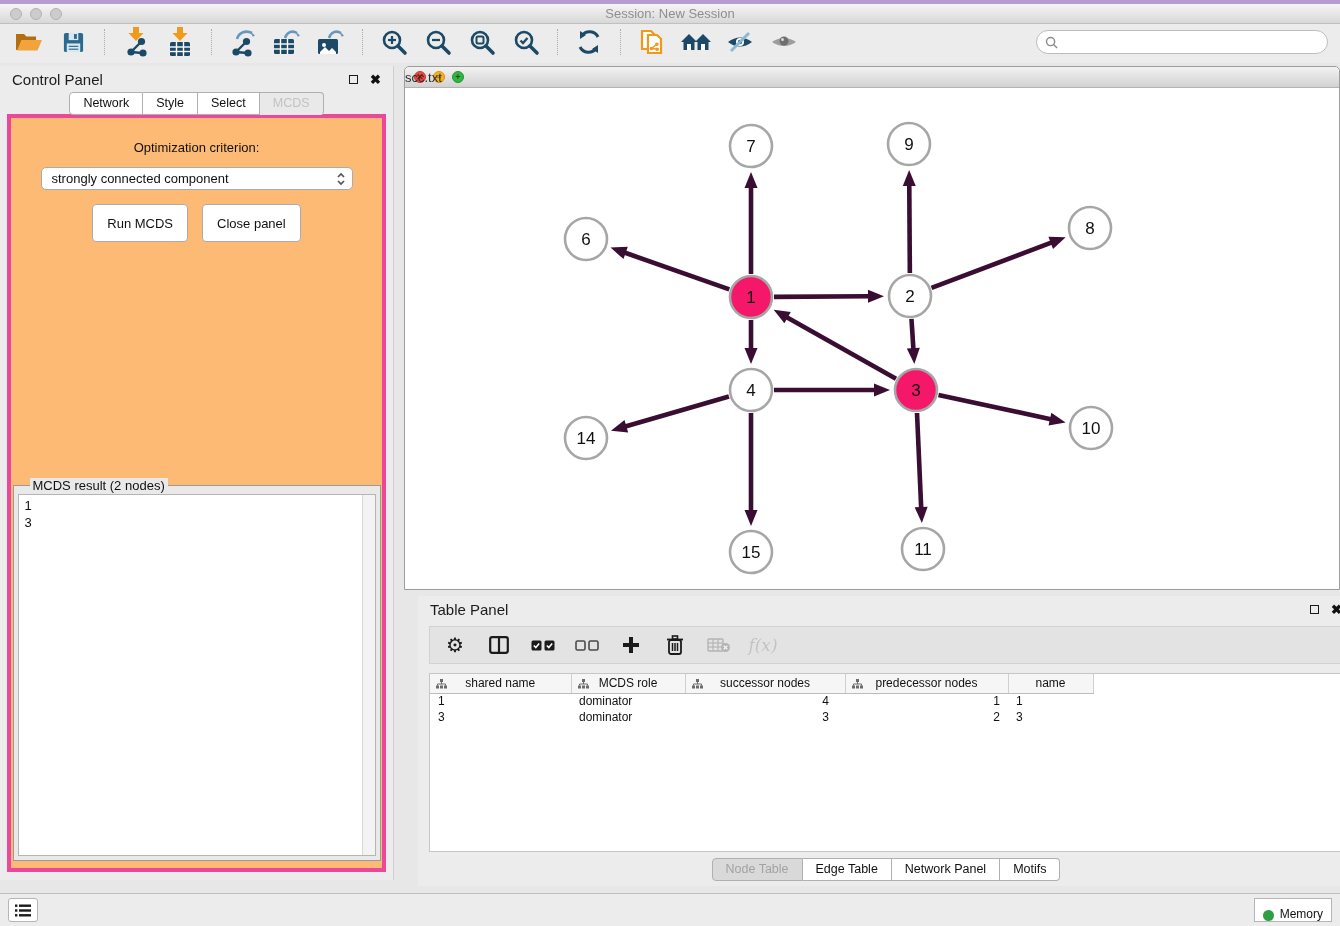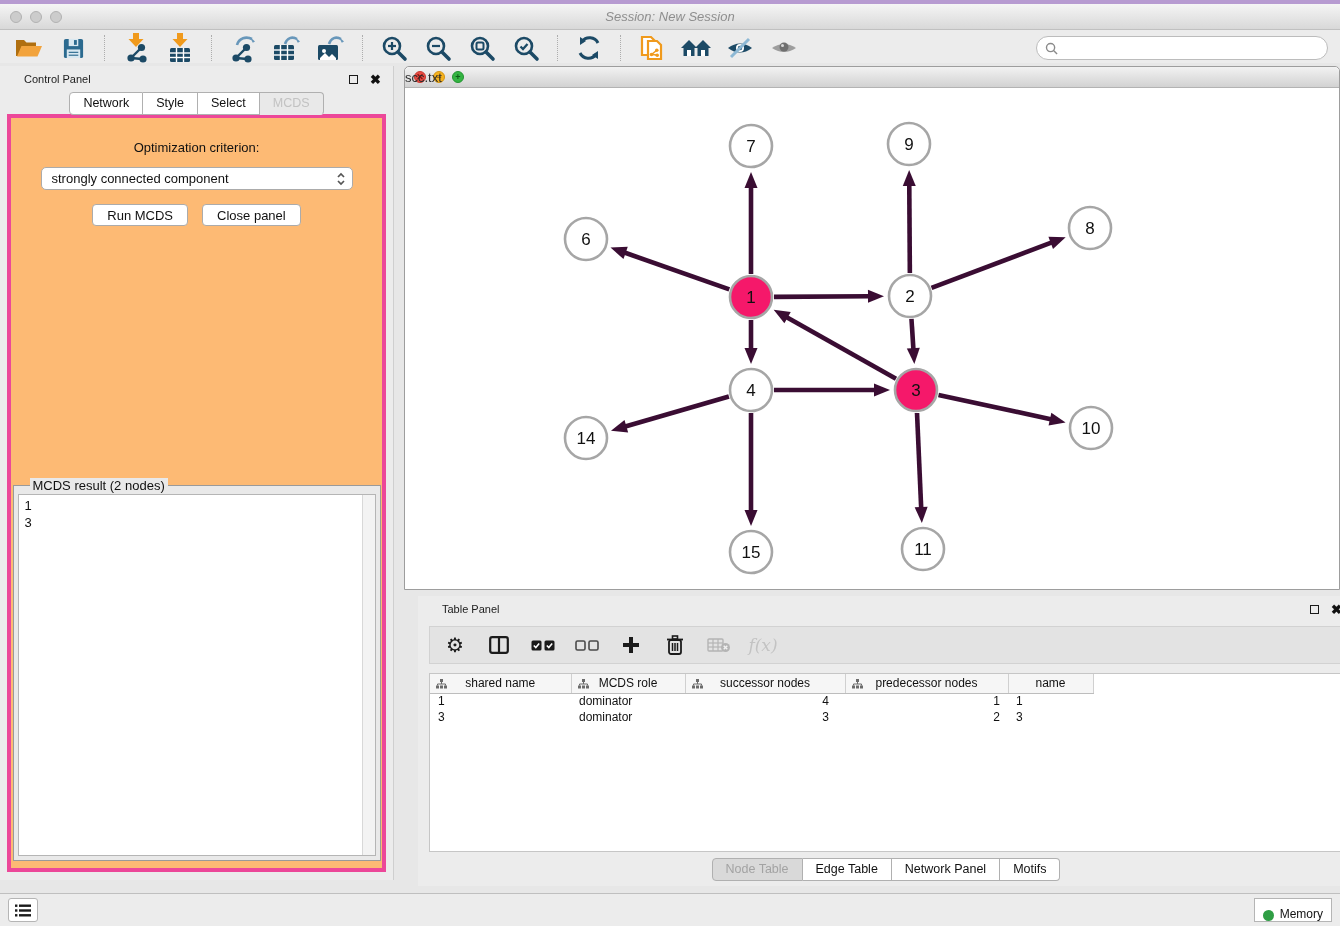--- a/index.html
+++ b/index.html
@@ -1,60 +1,60 @@
 <!DOCTYPE html>
 <html><head>
 <meta charset="utf-8">
 <style>
   * { margin:0; padding:0; box-sizing:border-box; }
   html,body { width:1340px; height:926px; overflow:hidden; }
   body { font-family:"Liberation Sans", sans-serif; background:#ececec; position:relative; }
 
   
-  .titlebar { height:30px; border-top:4px solid #b79bd1;
+  .titlebar { height:24px; border-top:4px solid #b79bd1;
     background:linear-gradient(#f5f5f5,#d8d8d8); border-bottom:1px solid #c0c0c0;
-    display:flex; align-items:center; position:relative;font-style:italic; }
+    display:flex; align-items:center; position:relative; }
   .traffic { display:flex; gap:8px; margin-left:10px; }
   .traffic .dot { width:12px; height:12px; border-radius:50%; background:#cccccc; border:1px solid #b2b2b2; }
   .win-title { position:absolute; left:0; right:0; text-align:center; color:#8e8e8e; font-size:13px; }
 
   
   .toolbar { height:36px; background:#ececec; display:flex; align-items:center; padding:0 12px; gap:10px; }
   .tb-btn { width:34px; height:30px; display:flex; align-items:center; justify-content:center; background:none; border:none; cursor:pointer; }
   .tb-sep { width:1px; height:26px; border-left:1px dotted #adadad; margin:0 4px; }
   .search-wrap { margin-left:auto; }
   .search-box { width:292px; height:24px; border:1px solid #bcbcbc; border-radius:12px; background:#fff;
     display:flex; align-items:center; padding:0 8px; }
   .search-box input { border:none; outline:none; flex:1; font-size:12px; background:transparent; margin-left:5px; font-family:"Liberation Sans",sans-serif; }
 
   
   .main { position:absolute; top:63px; left:0; right:0; bottom:33px; background:#e7e7e7; }
 
   
   .control-panel { position:absolute; left:0; top:3px; width:394px; height:814px; background:#ececec; border-right:1px solid #cfcfcf; }
   .panel-header { height:26px; display:flex; align-items:center; padding:0 12px; }
-  .panel-header .ph-title { font-size:11px; color:#1c1c1c;margin-left:12px; }
+  .panel-header .ph-title { font-size:15px; color:#1c1c1c; }
   .ph-icons { margin-left:auto; display:flex; align-items:center; gap:12px; }
   .float-sq { width:9px; height:9px; border:1.5px solid #1a1a1a; display:inline-block; }
   .close-x { font-size:13px; font-weight:bold; color:#111; line-height:1; }
 
   .cp-tabs { display:flex; justify-content:center; position:relative; z-index:2; margin-bottom:-1px; }
   .tab { background:#fff; border:1px solid #b0b0b0; border-left:none; padding:3px 13px 4px; font-size:12.5px; color:#111; cursor:pointer; }
   .tab:first-child { border-left:1px solid #b0b0b0; border-radius:4px 0 0 4px; }
   .tab:last-child  { border-radius:0 4px 4px 0; }
   .cp-tabs .tab.selected { background:#e9e9e9; color:#c2c2c2; border-bottom-color:#e9e9e9; }
 
   .cp-content { margin:0 7px; height:758px; border:4px solid #ec4899; background:#fdba74;
     display:flex; flex-direction:column; align-items:center; }
   .opt-label { margin-top:22px; font-size:13px; color:#111; }
   .dropdown { margin-top:12px; width:312px; height:23px; background:#fff; border:1px solid #ababab; border-radius:5px;
     display:flex; align-items:center; padding:0 6px 0 10px; cursor:pointer; }
   .dropdown .dd-value { flex:1; font-size:13px; color:#111; }
   .btn-row { margin-top:14px; display:flex; gap:14px; }
-  .push-btn { background:#fff; border:1px solid #ababab; border-radius:4px; height:22px; padding:0 14px; font-size:13px; color:#111;
+  .push-btn { background:#fff; border:1px solid #ababab; border-radius:4px; height:38px; padding:0 14px; font-size:13px; color:#111;
     font-family:"Liberation Sans",sans-serif; cursor:pointer; }
 
   .result-box { margin-top:auto; margin-bottom:7px; width:368px; height:376px; border:1px solid #9a9a9a; position:relative; background:#e9e9e9; }
   .result-legend { position:absolute; top:-8px; left:16px; background:#e9e9e9; padding:0 3px; font-size:13px; color:#111; }
   .result-inner { position:absolute; top:8px; left:4px; right:4px; bottom:4px; background:#fff; border:1px solid #b5b5b5; display:flex; }
   .result-text { flex:1; padding:2px 6px; font-size:13px; color:#111; line-height:17px; }
   .result-scroll { width:13px; background:#f3f3f3; border-left:1px solid #d8d8d8; }
 
   
   .network-frame { position:absolute; left:404px; top:3px; width:936px; height:524px;

